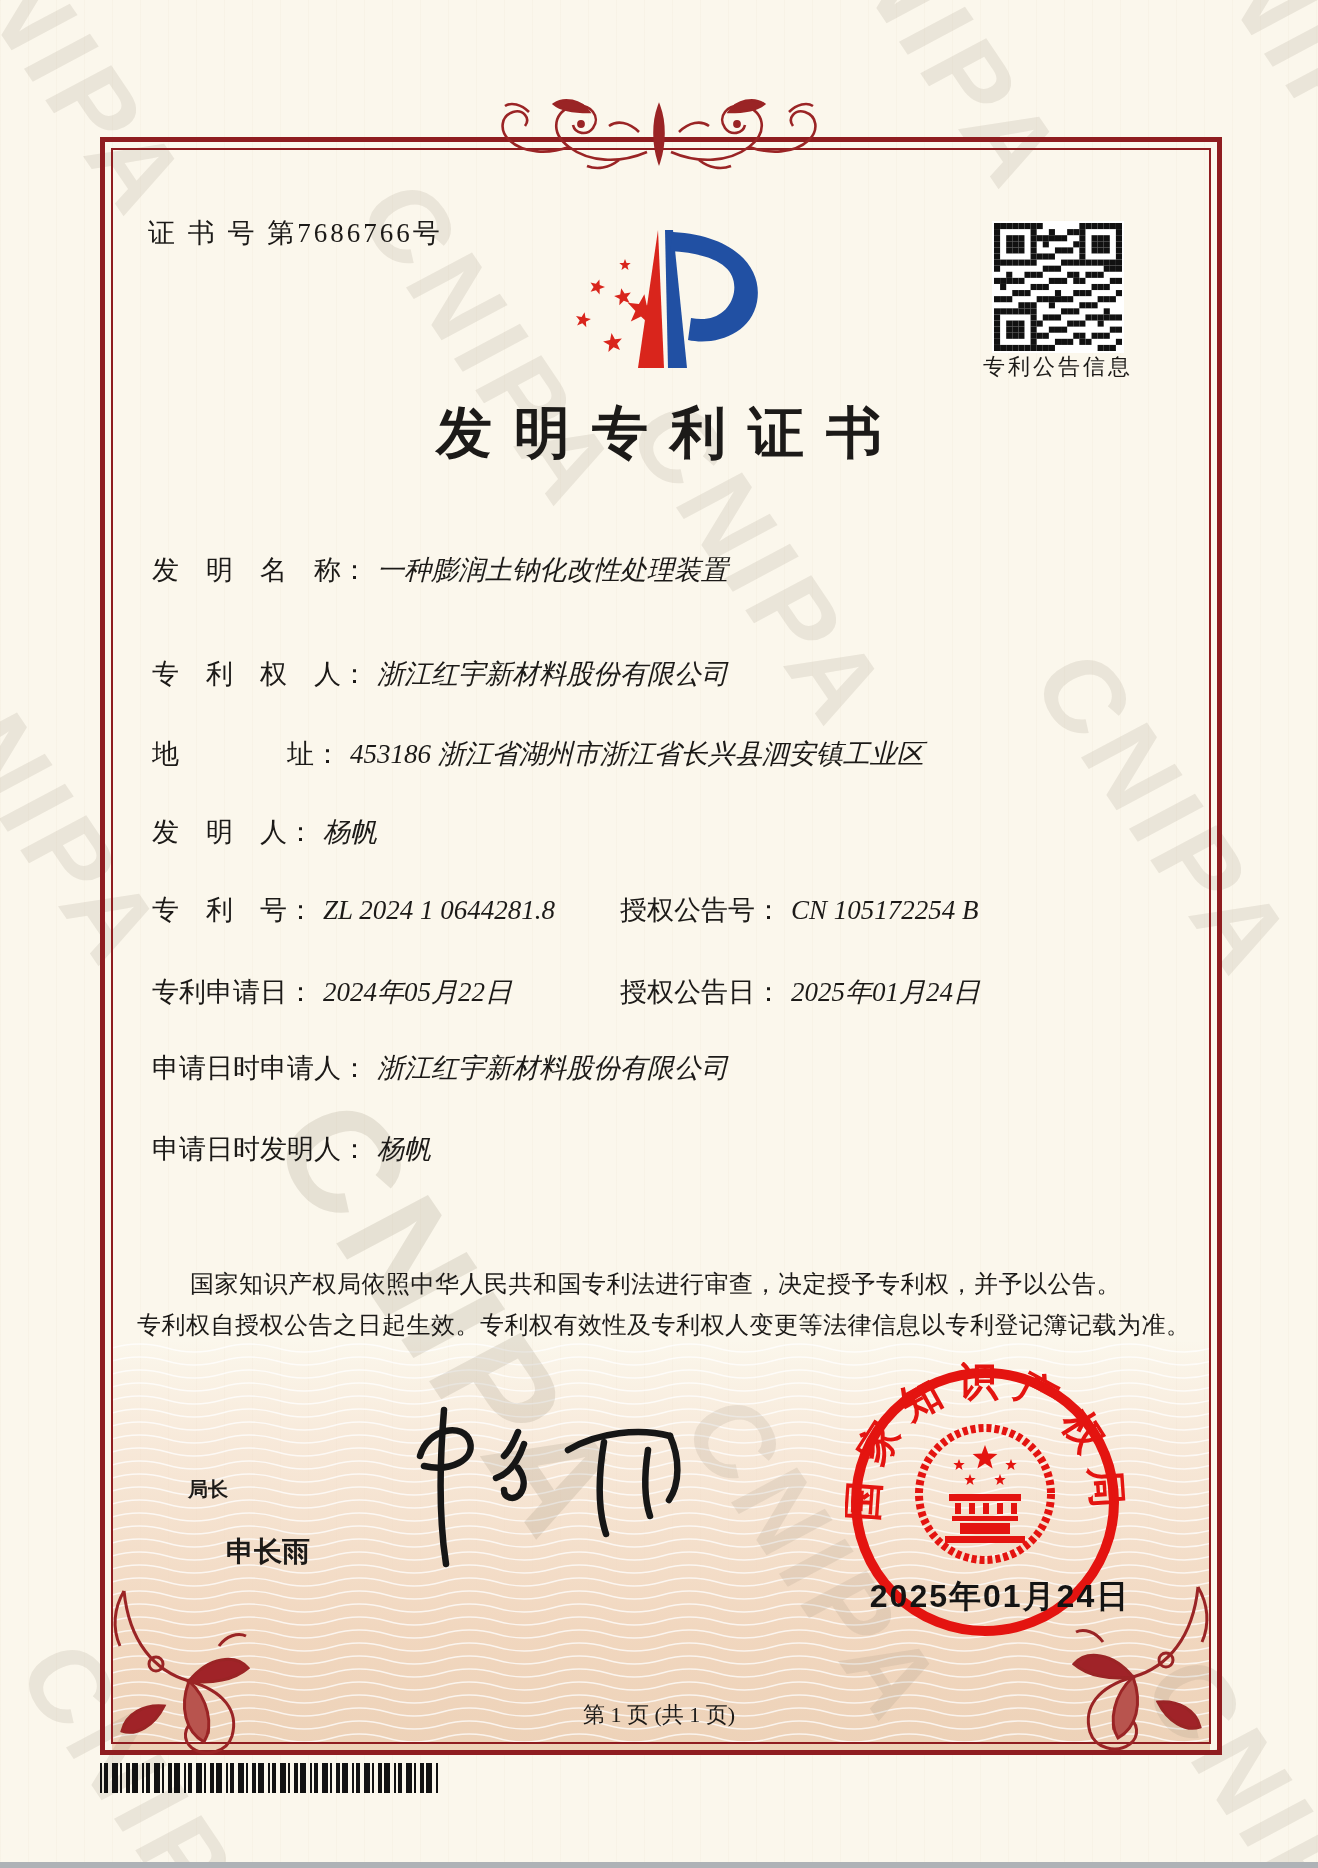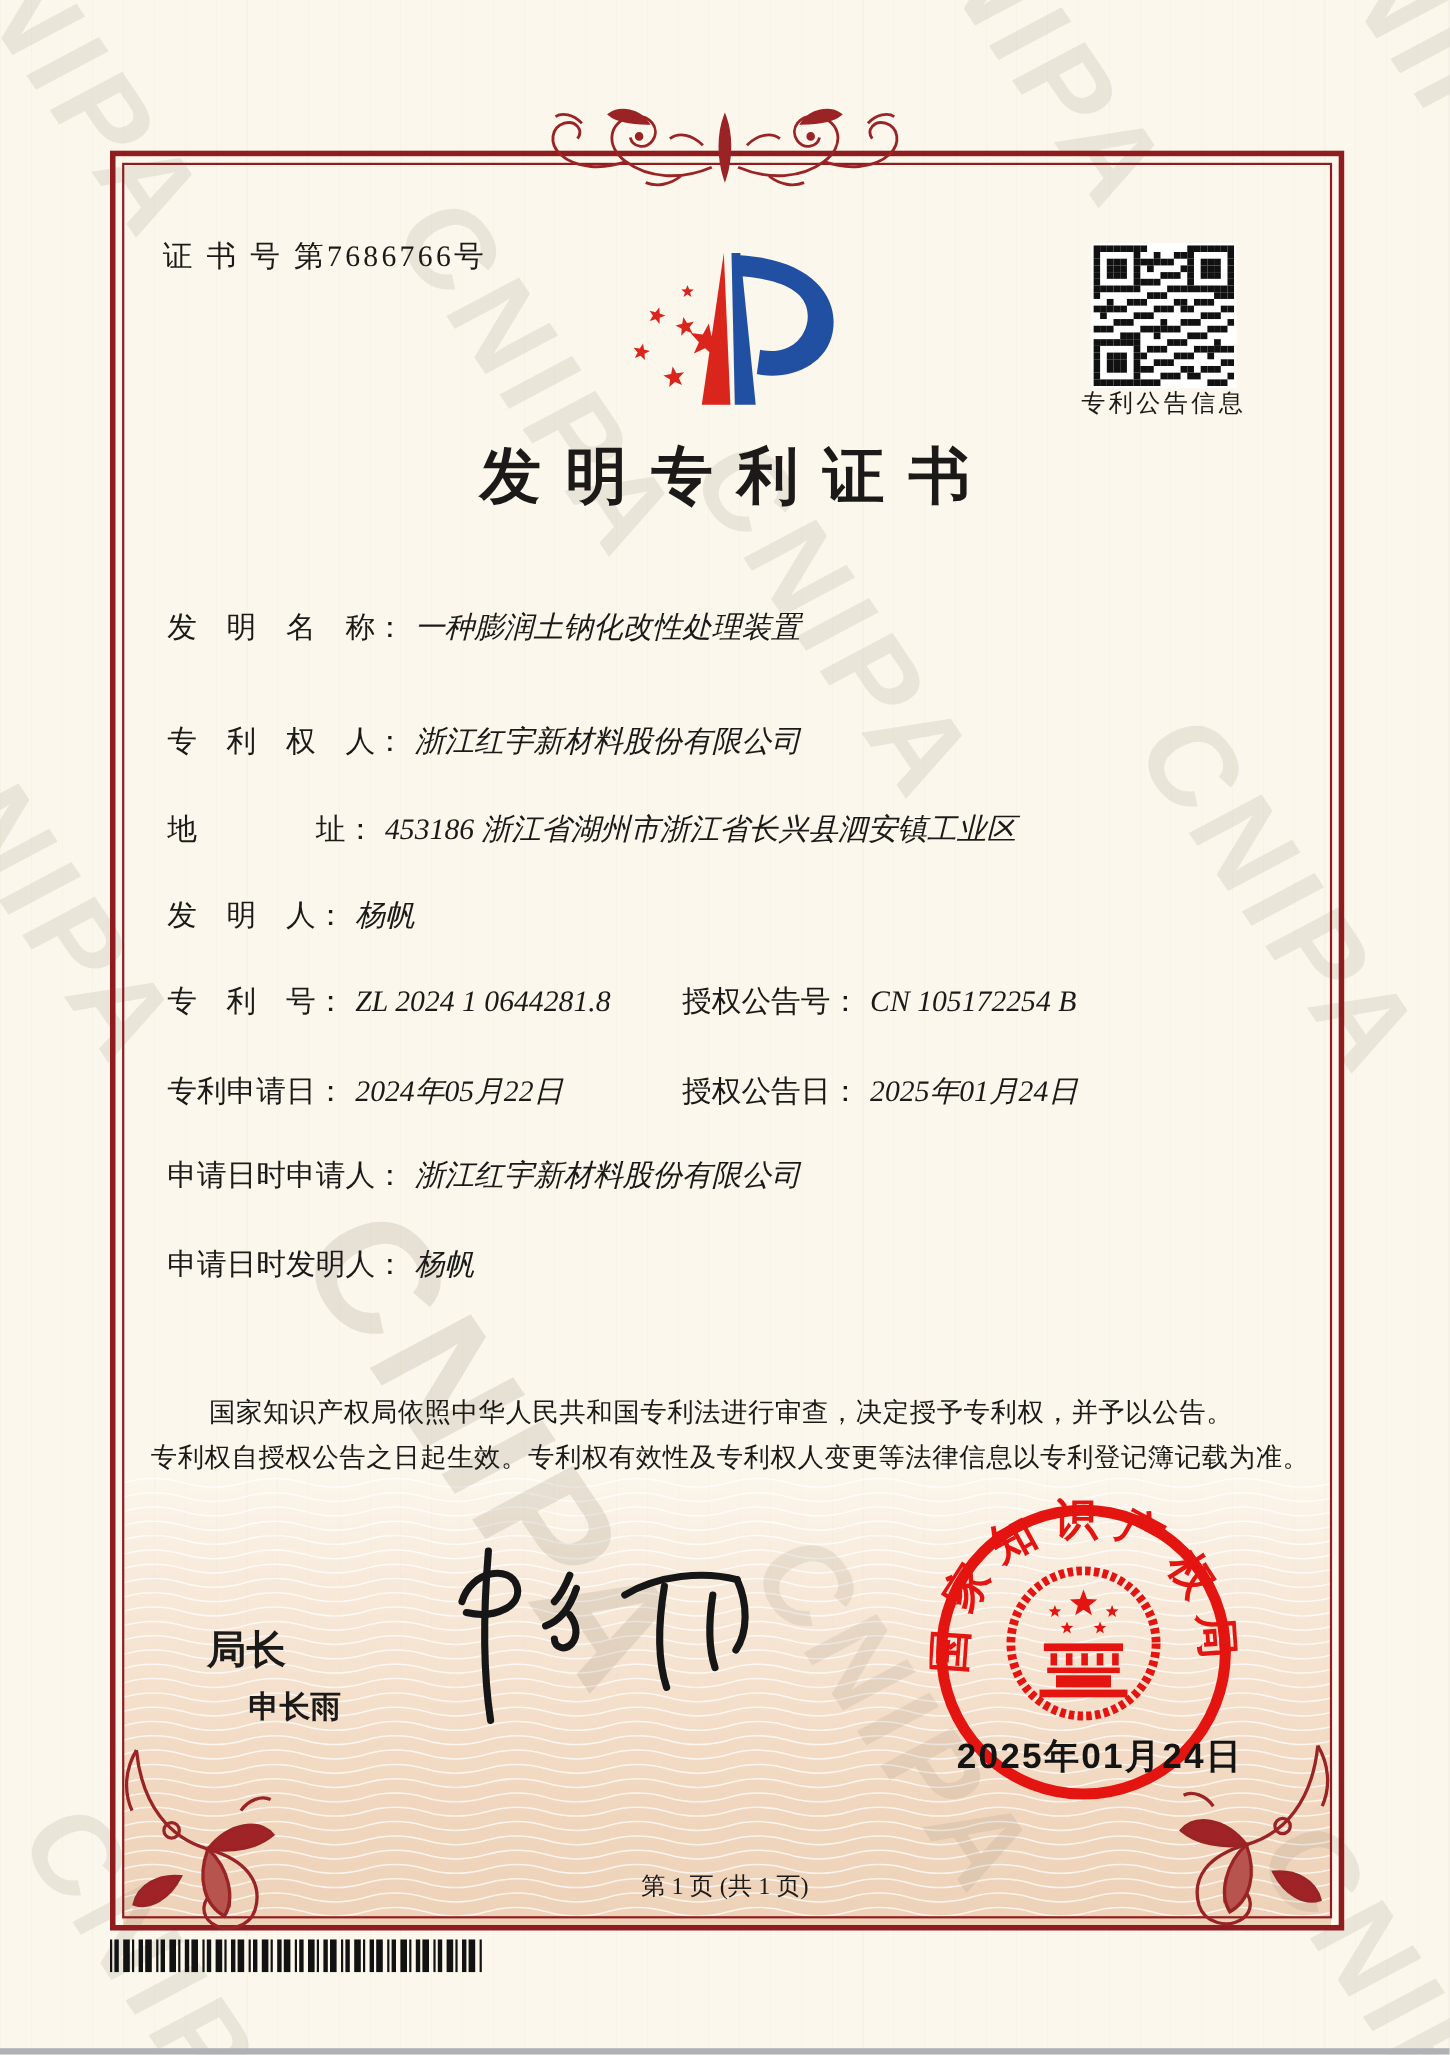--- a/index.html
+++ b/index.html
@@ -43,21 +43,21 @@
   .title{position:absolute; left:0; top:396px; width:100%; text-align:center; text-indent:22px;
     font-size:56px; font-weight:bold; letter-spacing:22px; z-index:5;}
   
   .row{position:absolute; left:152px; right:140px; font-size:27px; z-index:5; white-space:nowrap;}
   .row .val{margin-left:9px;font-style:italic;}
   .row .col2{position:absolute; left:468px; top:0; white-space:nowrap;}
   
   .legal1{position:absolute; left:190px; top:1268px; font-size:24px; letter-spacing:.5px; z-index:5;}
   .legal2{position:absolute; left:137px; top:1309px; font-size:24px; letter-spacing:.5px; z-index:5;}
   
-  .sig-title{position:absolute; left:188px; top:1476px; font-size:36px; font-weight:600;
+  .sig-title{position:absolute; left:188px; top:1476px; font-size:20px; font-weight:600;
     font-family:"Liberation Sans","DejaVu Sans",sans-serif; z-index:5;}
   .sig-name{position:absolute; left:188px; top:1533px; font-size:28px; font-weight:600;
     font-family:"Liberation Sans","DejaVu Sans",sans-serif; z-index:5;margin-left:38px;}
   .sig-script{position:absolute; left:368px; top:1398px; z-index:5;}
   .sig-script path{fill:none; stroke:#161616; stroke-width:6.5; stroke-linecap:round;}
   .seal{position:absolute; left:845px; top:1362px; z-index:6;}
   .seal .red{fill:#e41410;}
   .seal textPath{font-size:40px; font-weight:bold; letter-spacing:14px; fill:#e41410;}
   .seal .date{font-size:32px; font-weight:600; fill:#141414; letter-spacing:2px;
     font-family:"Liberation Sans","DejaVu Sans",sans-serif;}

